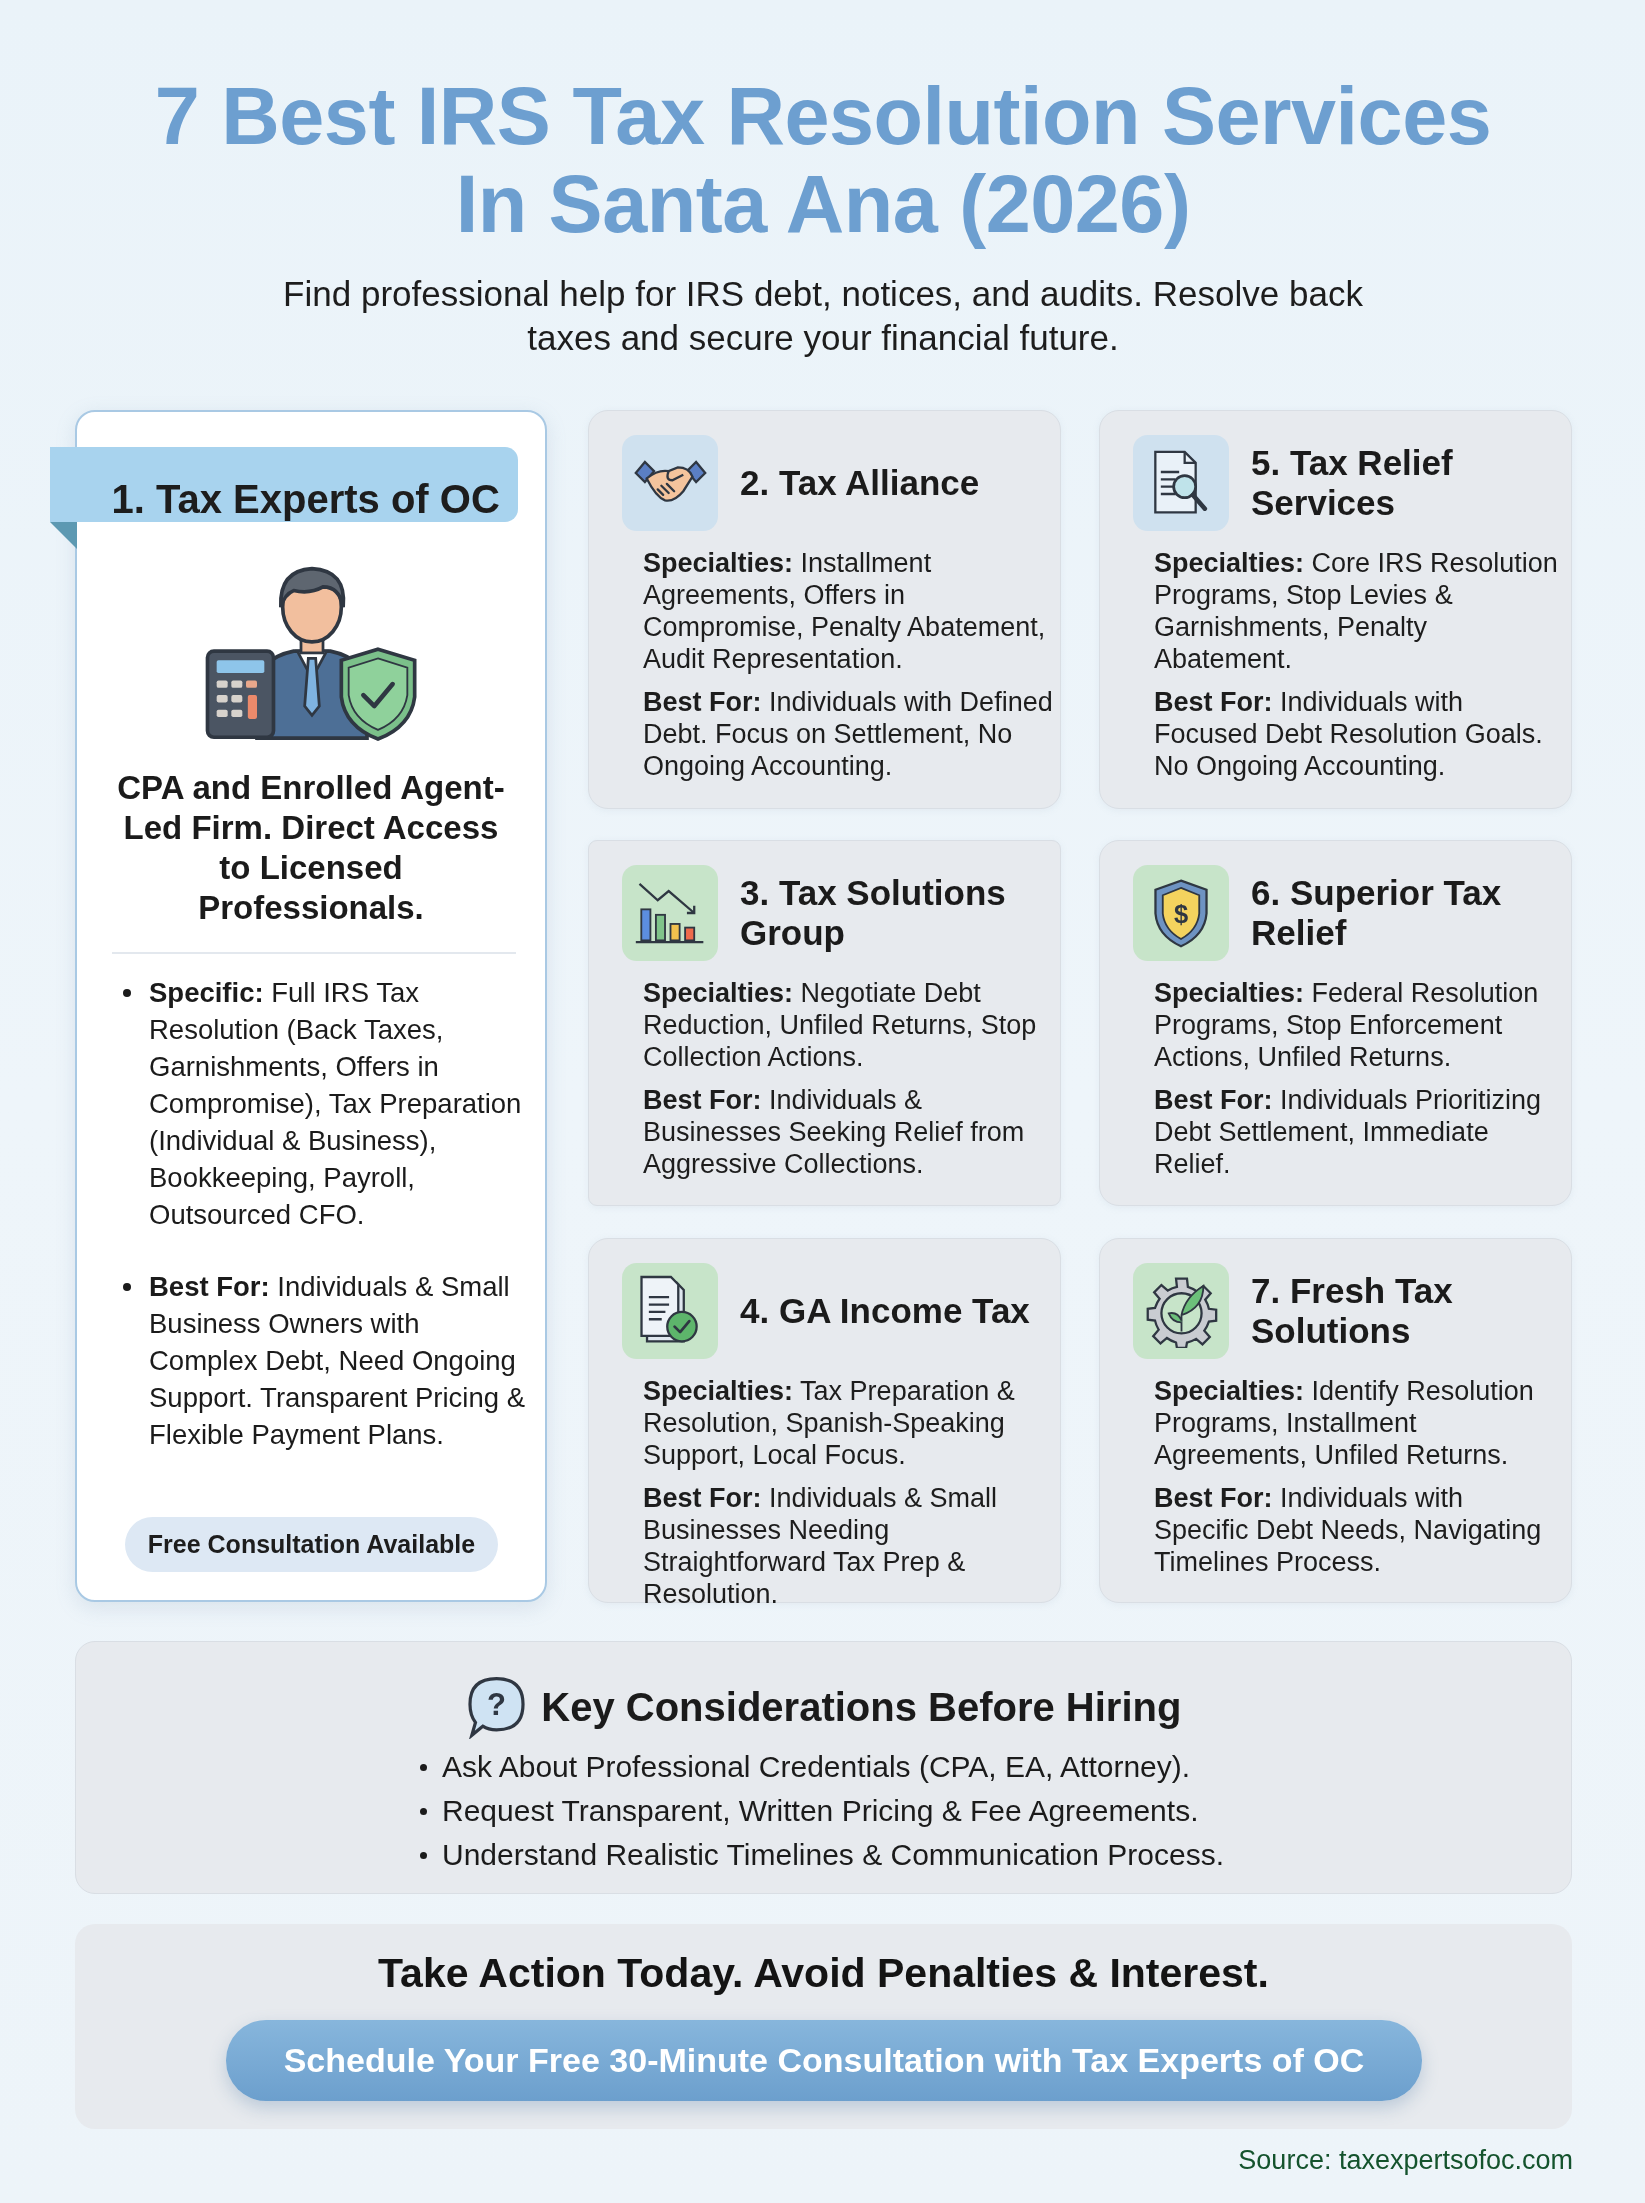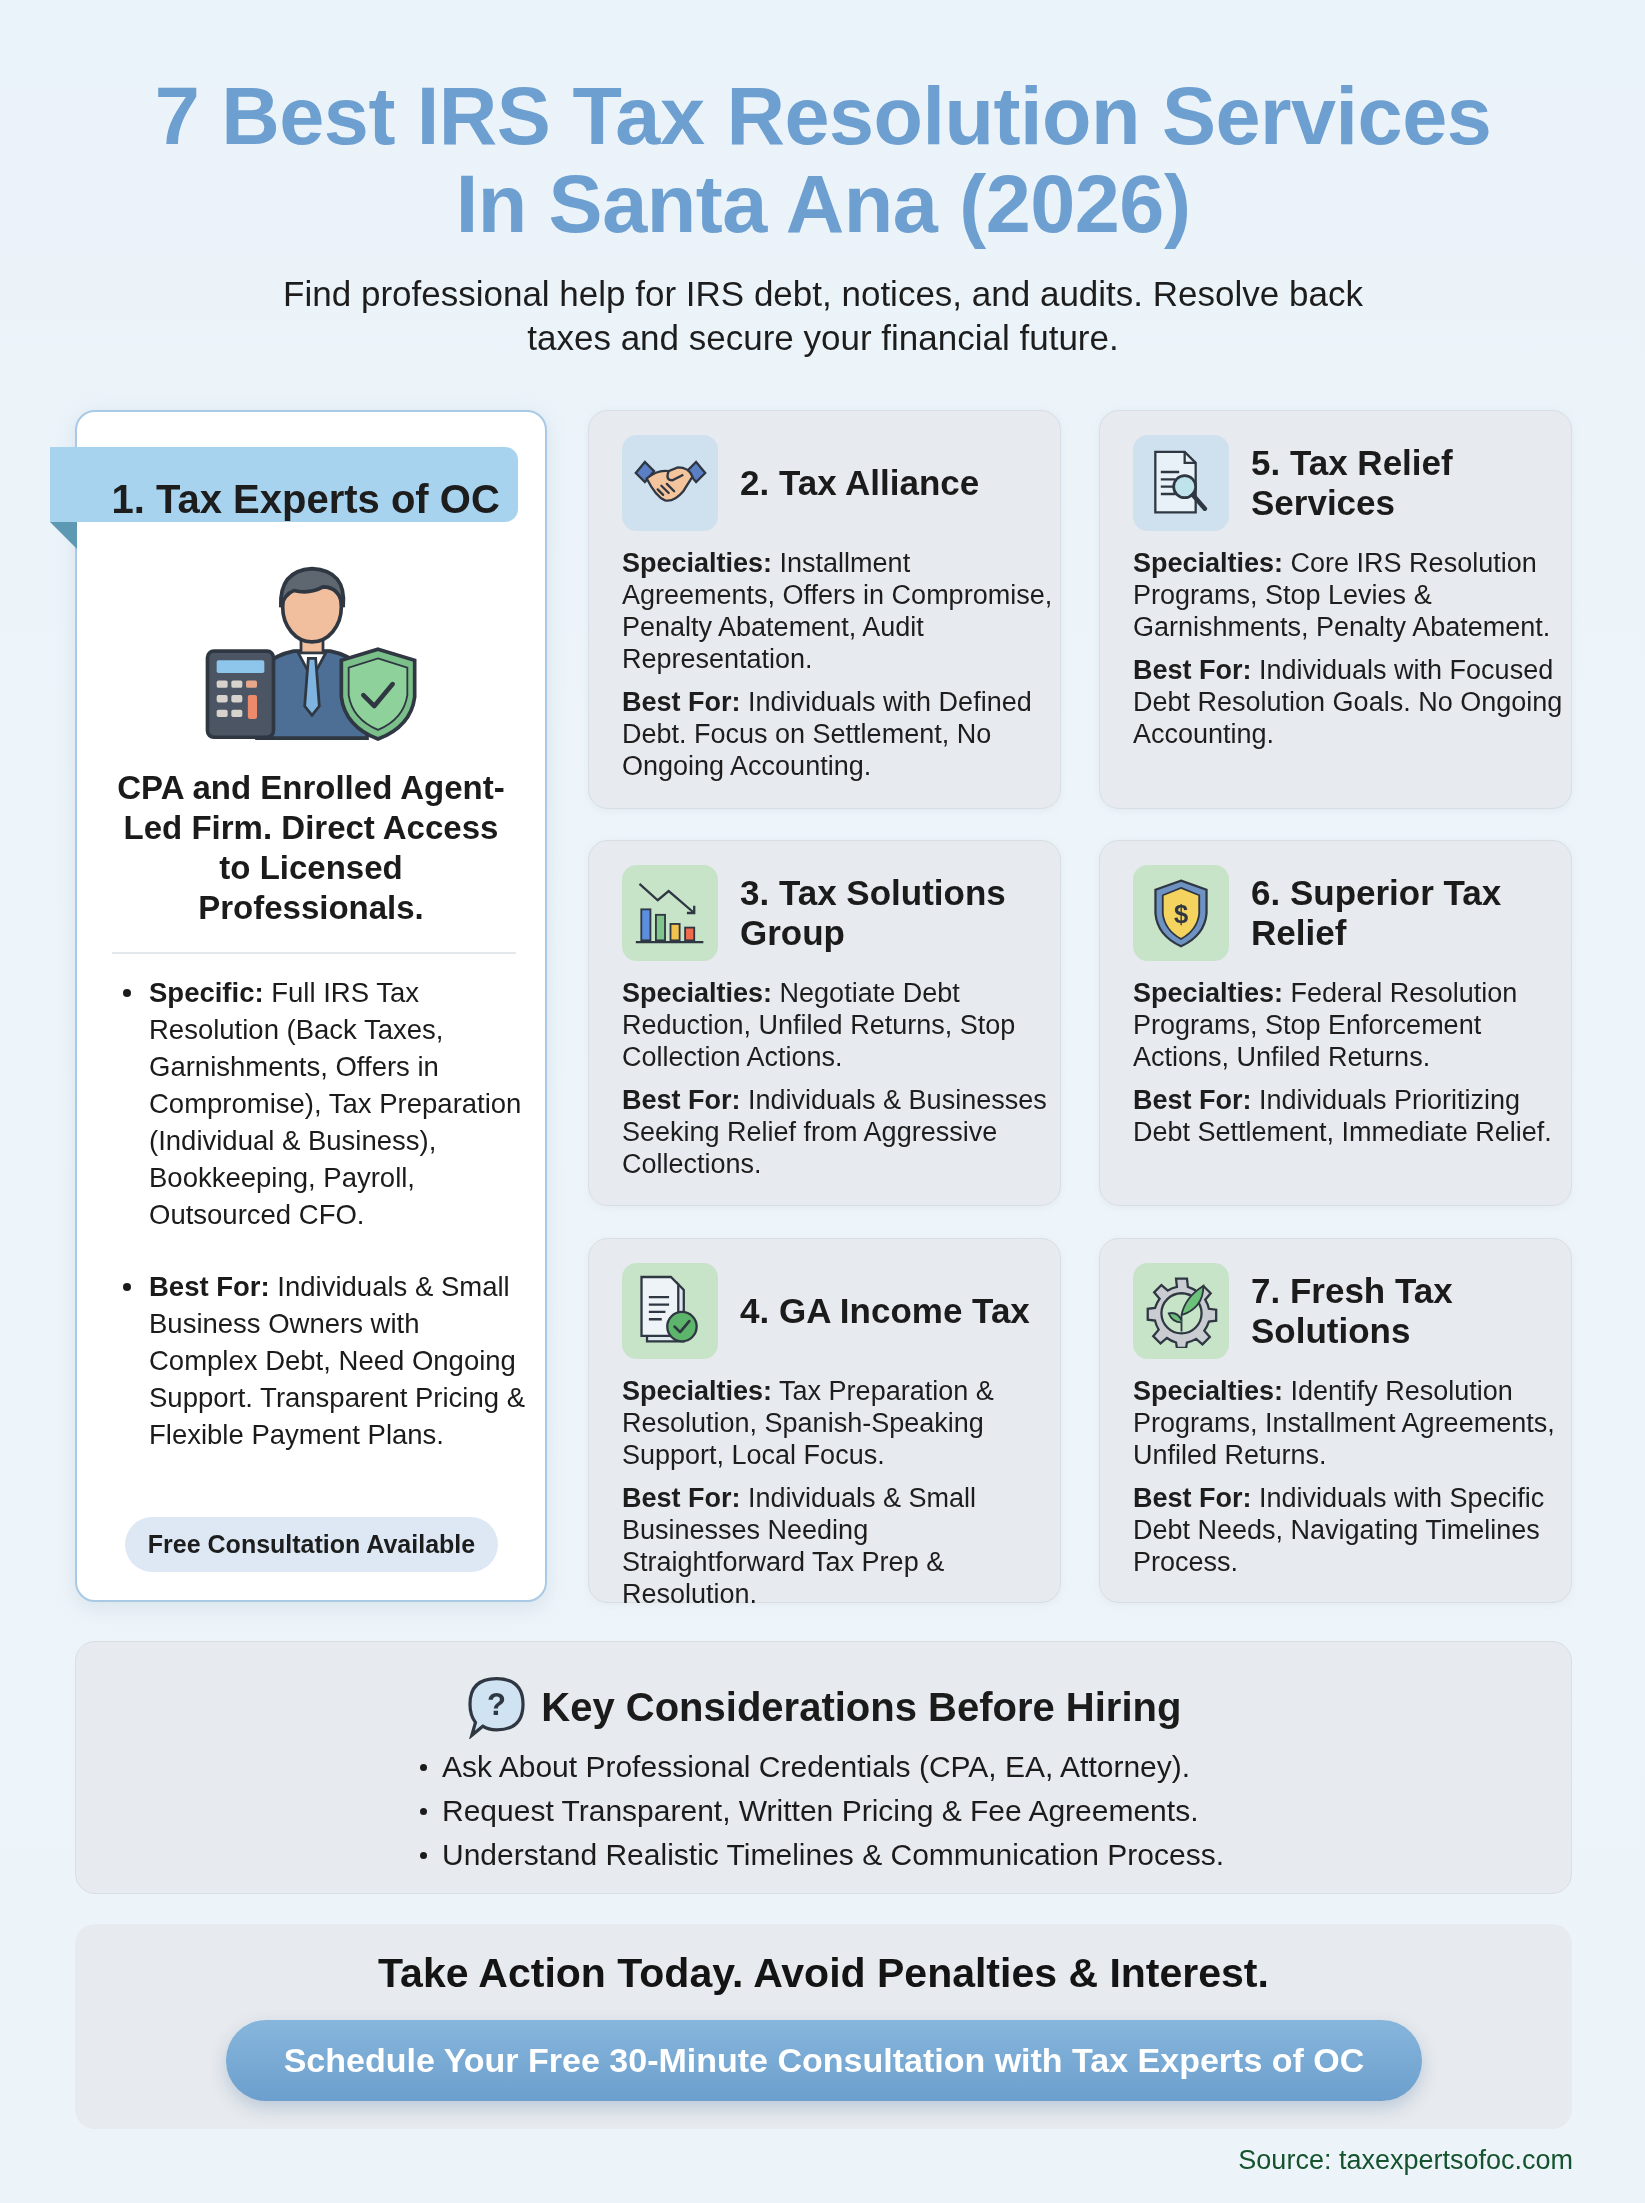--- a/index.html
+++ b/index.html
@@ -72,21 +72,21 @@
     position: absolute; left: 33px; top: 24px; width: 96px; height: 96px; border-radius: 14.7px;
     display: flex; align-items: center; justify-content: center;
   }
   .card-icon.blue { background: #cfe1ef; }
   .card-icon.green { background: #c7e4c9; }
   .card-title {
     position: absolute; left: 151px; top: 24px; width: 303px; height: 96px;
     display: flex; align-items: center; font-size: 35px; font-weight: 700; line-height: 40px;
   }
   .card-body { position: absolute; left: 33px; top: 136px; width: 432px; font-size: 27px; line-height: 32px; color: #1d1d1d; }
-  .card-body p { margin-bottom: 11px; }
+  .card-body p { margin-bottom: 11px; margin-left: 21px; }
   .card-body b { font-weight: 700; }
 
   
   .considerations {
     position: absolute; left: 75px; top: 1641px; width: 1497px; height: 253px;
     background: #e7eaee; border: 1.8px solid #d9dee4; border-radius: 20px;
   }
   .cons-head {
     position: absolute; left: 0; top: 33px; width: 100%;
     display: flex; justify-content: center; align-items: center; gap: 14.7px;
@@ -215,21 +215,21 @@
         <path d="M49 51 L62 66" stroke="#2f3742" stroke-width="5" stroke-linecap="round"></path>
       </svg>
     </div>
     <div class="card-title">5. Tax Relief Services</div>
     <div class="card-body">
       <p><b>Specialties:</b><span> Core IRS Resolution Programs, Stop Levies &amp; Garnishments, Penalty Abatement.</span></p>
       <p><b>Best For:</b><span> Individuals with Focused Debt Resolution Goals. No Ongoing Accounting.</span></p>
     </div>
   </section>
 
-  <section class="card" style="left:588px; top:840px; height:366px;">
+  <section class="card" style="left:588px; top:840px; height:366px;border-radius:9px;">
     <div class="card-icon green">
       <svg width="73" height="70" viewBox="0 0 80 76">
         <path d="M6 6 L26 24 L38 14 L66 38" fill="none" stroke="#2f3742" stroke-width="2.5"></path>
         <path d="M58 38 L66 38 L66 30" fill="none" stroke="#2f3742" stroke-width="2.5"></path>
         <rect x="8" y="34" width="10" height="34" fill="#5c8ee0" stroke="#2f3742" stroke-width="2"></rect>
         <rect x="24" y="40" width="10" height="28" fill="#7fc48a" stroke="#2f3742" stroke-width="2"></rect>
         <rect x="40" y="50" width="10" height="18" fill="#f2c14e" stroke="#2f3742" stroke-width="2"></rect>
         <rect x="56" y="54" width="10" height="14" fill="#ef6b4c" stroke="#2f3742" stroke-width="2"></rect>
         <path d="M2 70 L76 70" stroke="#2f3742" stroke-width="2.5"></path>
       </svg>

